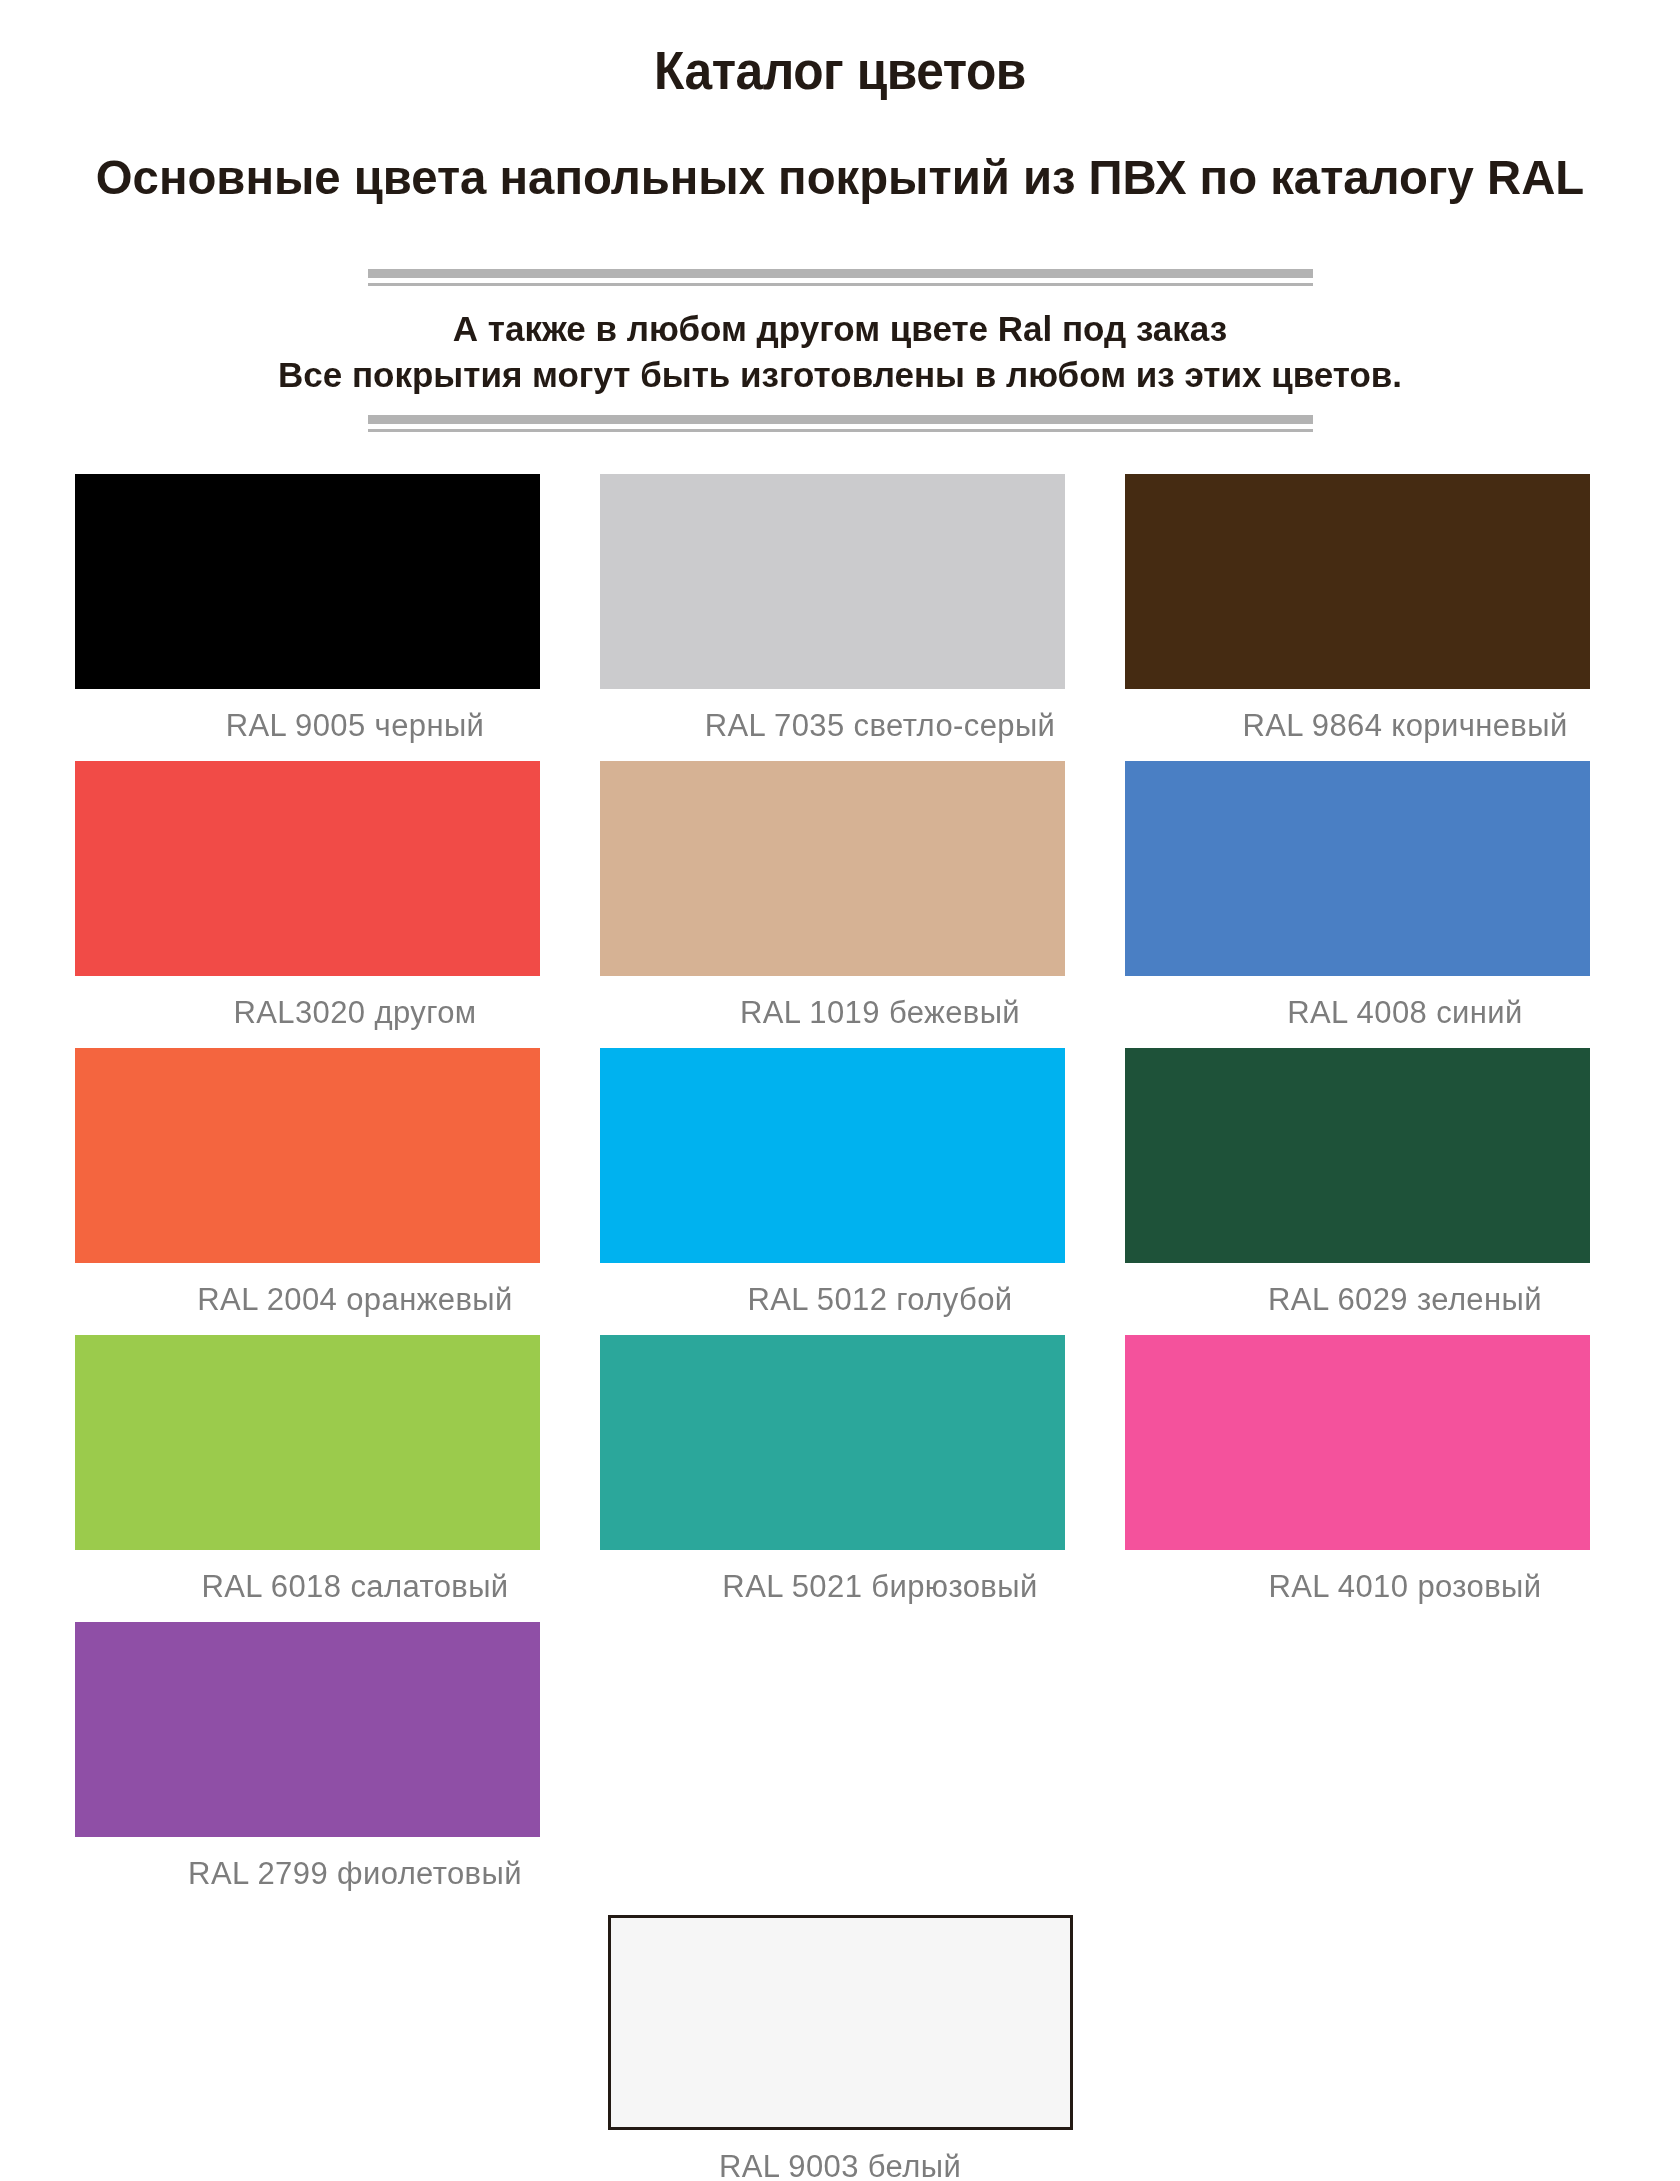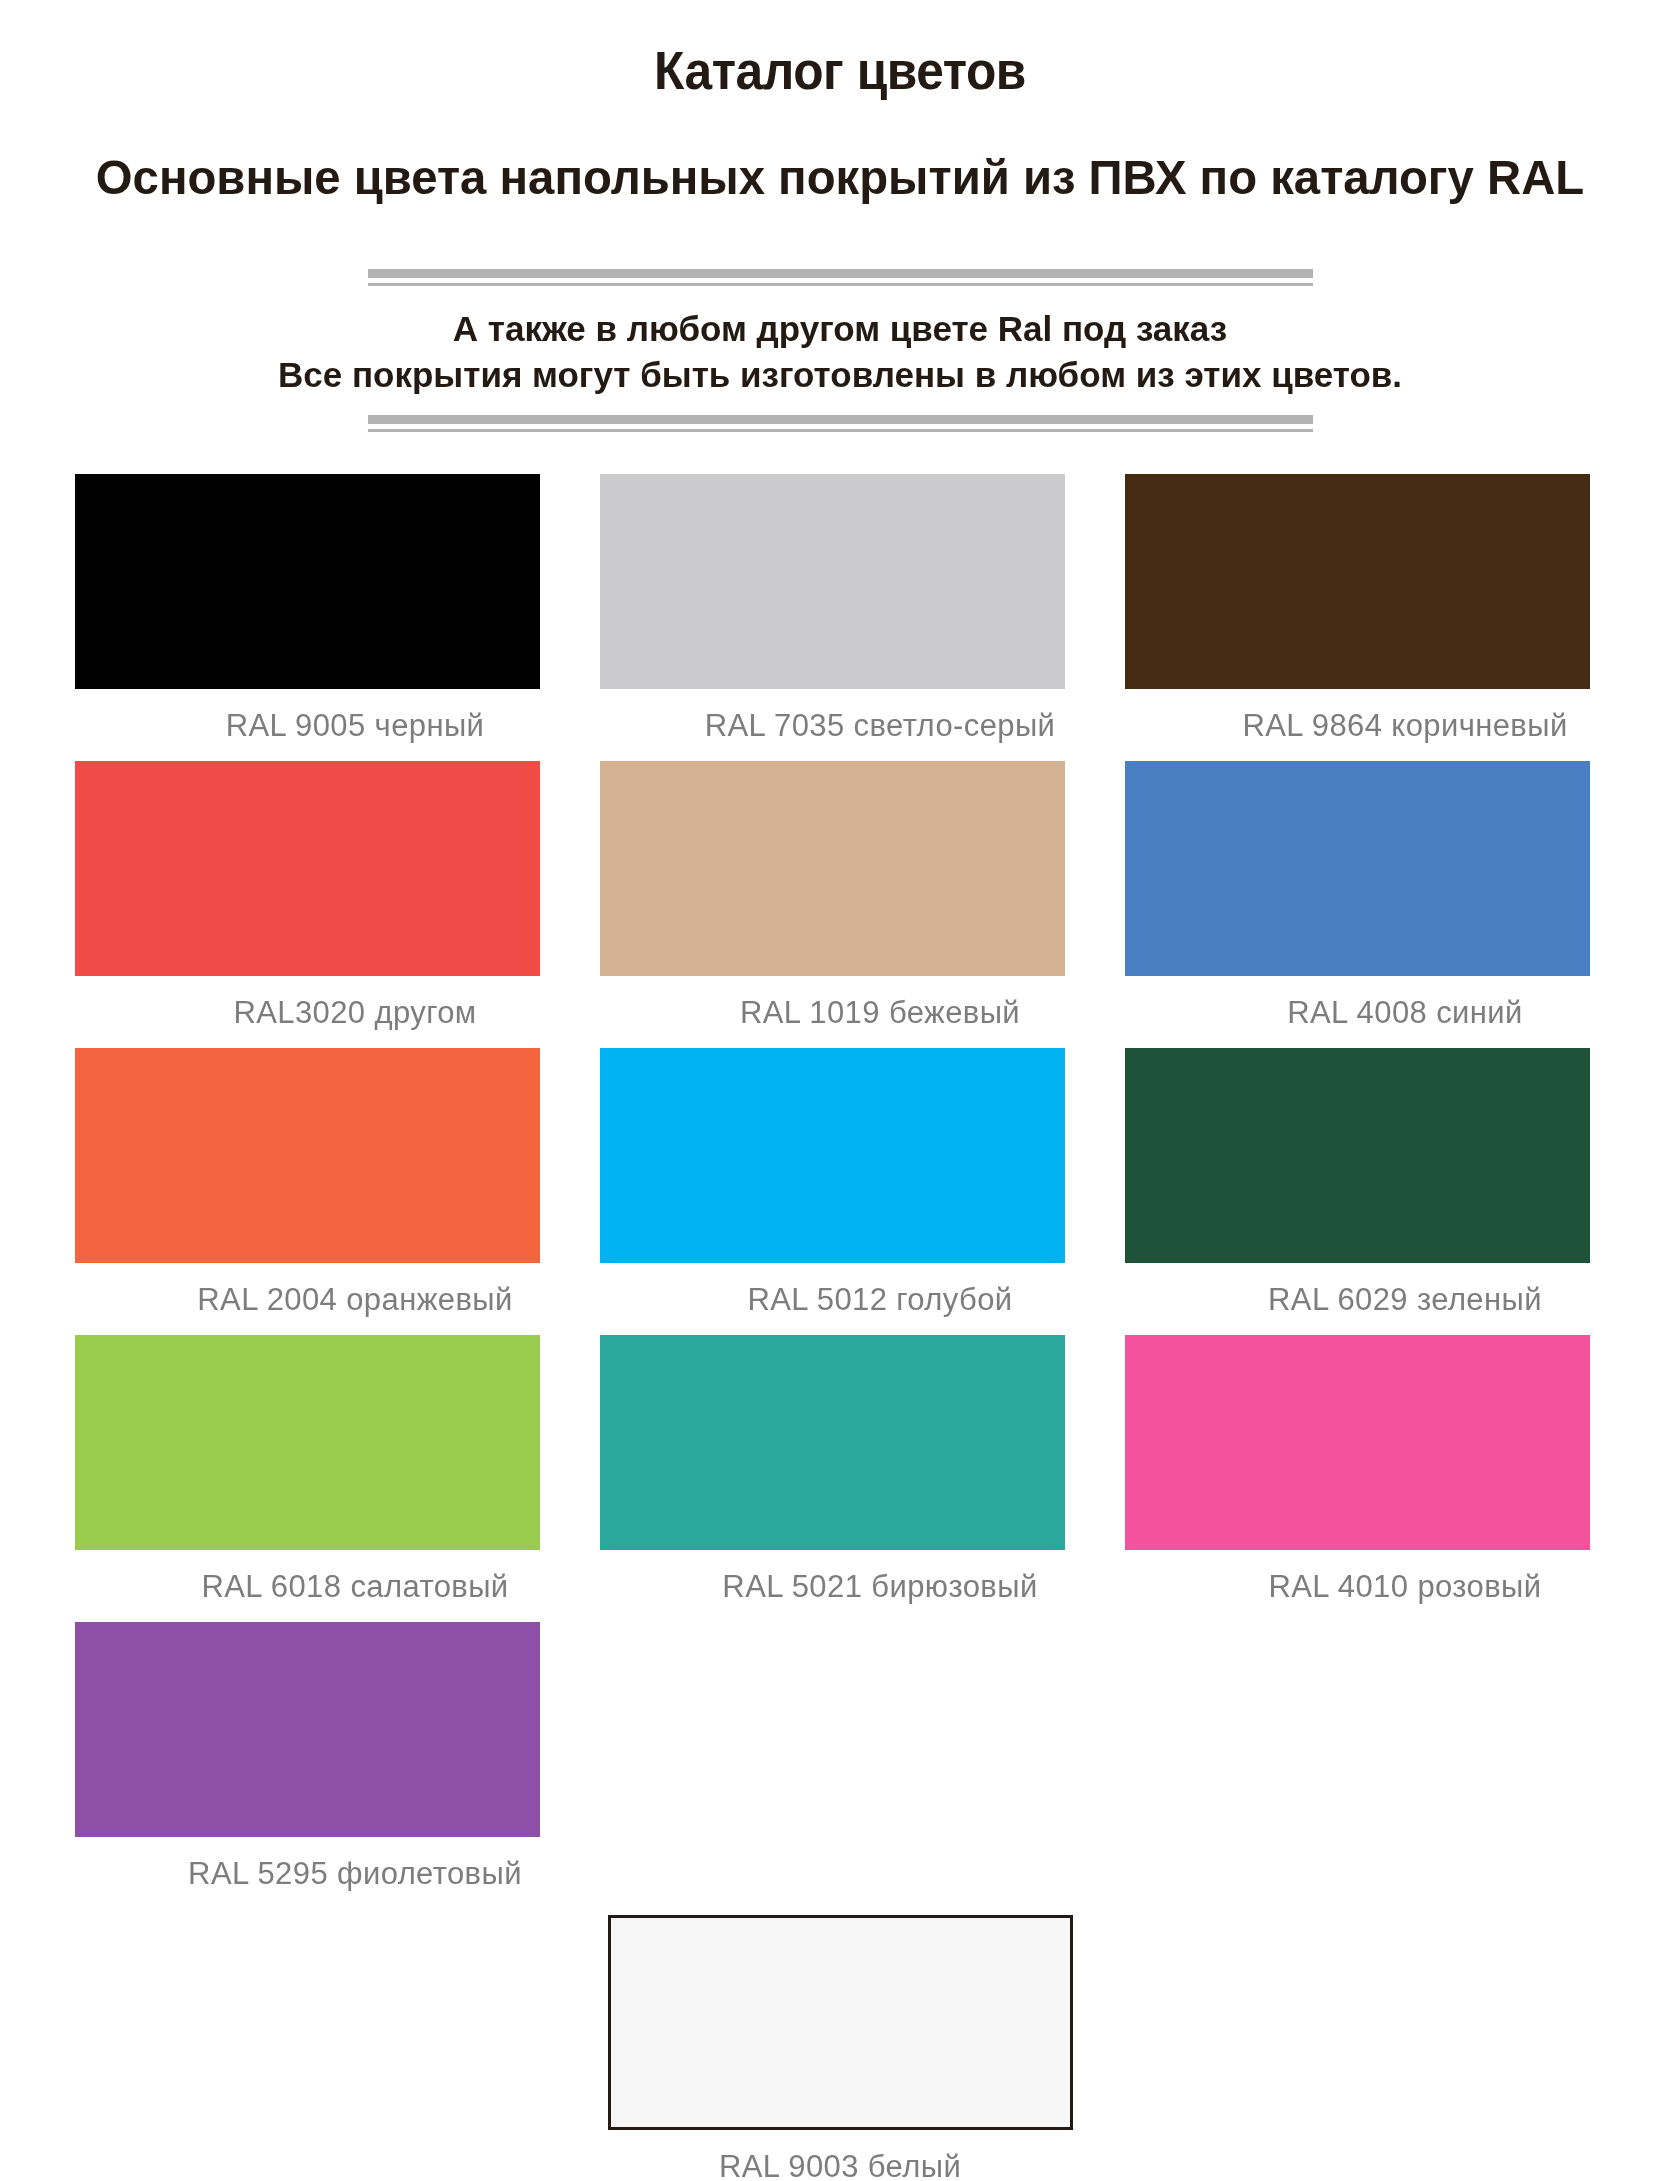--- a/index.html
+++ b/index.html
@@ -204,21 +204,21 @@
       <div class="cell">
         <div class="swatch" style="background: rgb(43, 167, 155);"></div>
         <div class="caption">RAL 5021 бирюзовый</div>
       </div>
       <div class="cell">
         <div class="swatch" style="background: rgb(244, 82, 156);"></div>
         <div class="caption">RAL 4010 розовый</div>
       </div>
       <div class="cell">
         <div class="swatch" style="background: rgb(143, 79, 166);"></div>
-        <div class="caption">RAL 5295 фиолетовый</div>
+        <div class="caption">RAL 2799 фиолетовый</div>
       </div>
     </div>
 
   <div class="final-row" id="final-row">
       <div class="cell">
         <div class="swatch bordered" style="background: rgb(246, 246, 246); border-color: rgb(35, 26, 20);"></div>
         <div class="caption">RAL 9003 белый</div>
       </div>
     </div>
 

